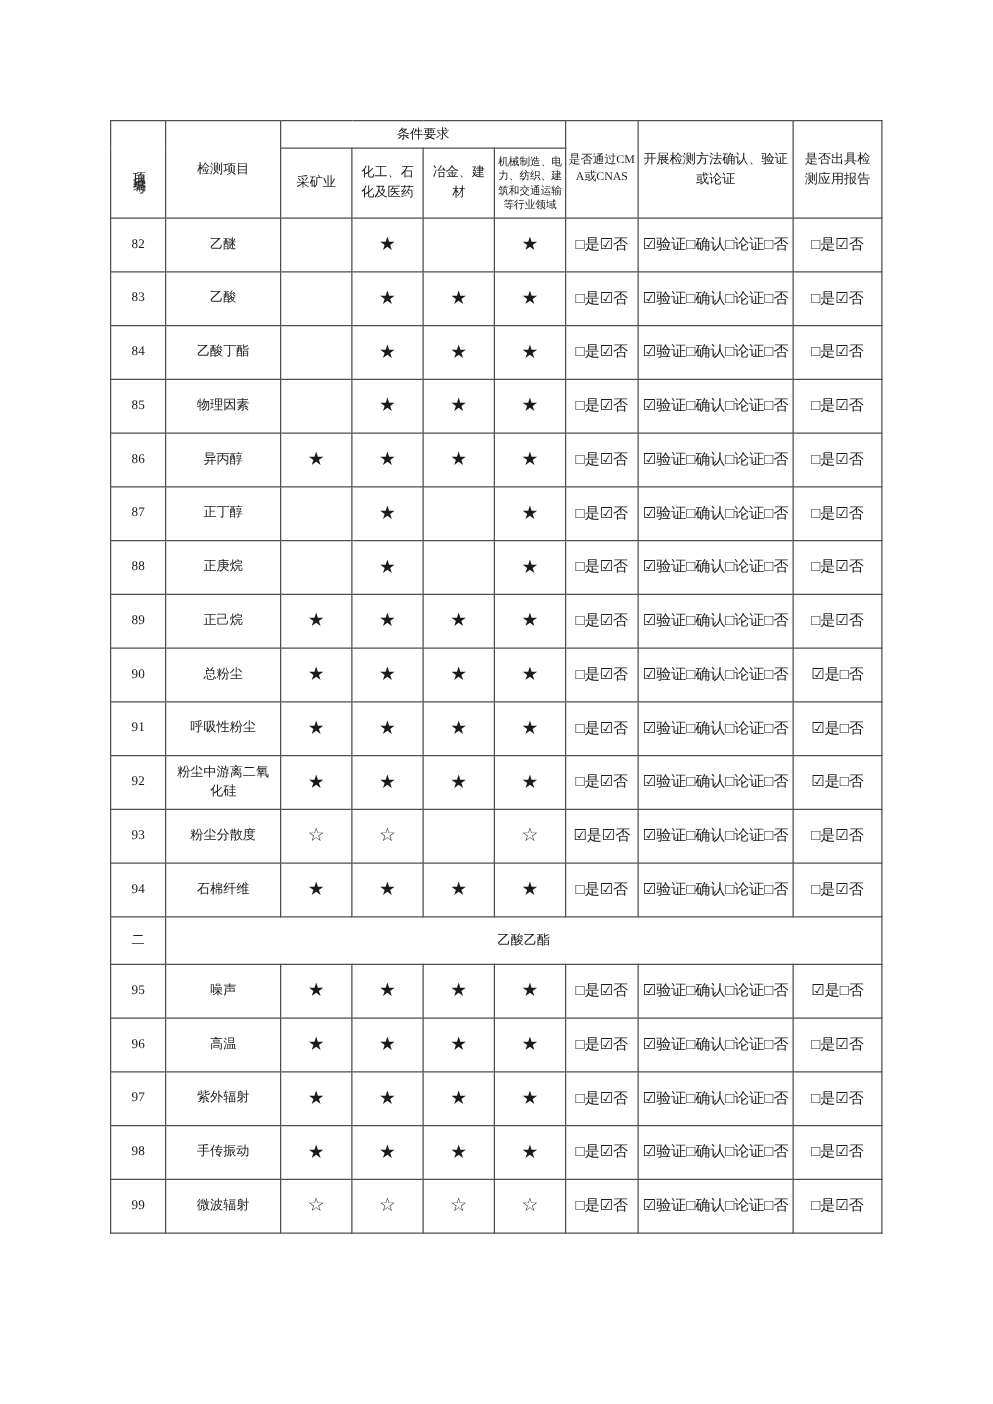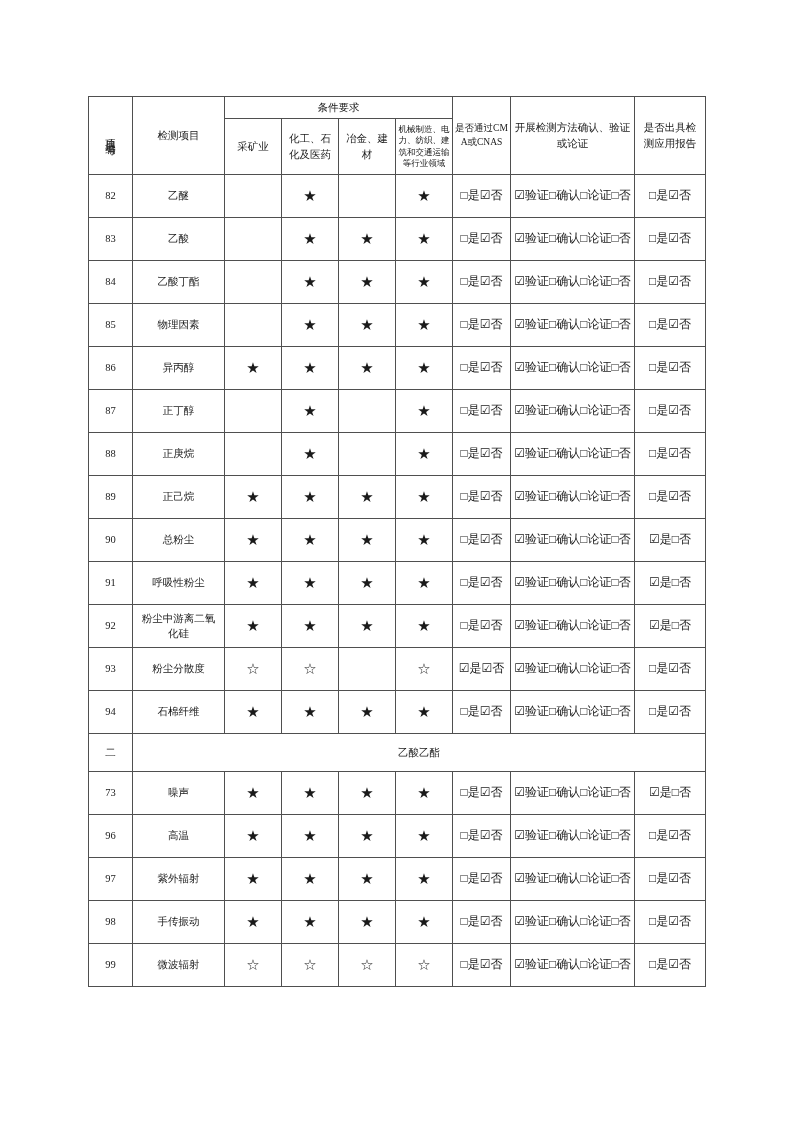--- a/index.html
+++ b/index.html
@@ -208,21 +208,21 @@
           <td class="star">★</td>
           <td class="chk">□是☑否</td>
           <td class="chk">☑验证□确认□论证□否</td>
           <td class="chk">□是☑否</td>
         </tr>
         <tr class="section-row">
           <td>二</td>
           <td colspan="8">乙酸乙酯</td>
         </tr>
         <tr>
-          <td>73</td>
+          <td>95</td>
           <td class="item-name">噪声</td>
           <td class="star">★</td>
           <td class="star">★</td>
           <td class="star">★</td>
           <td class="star">★</td>
           <td class="chk">□是☑否</td>
           <td class="chk">☑验证□确认□论证□否</td>
           <td class="chk">☑是□否</td>
         </tr>
         <tr>

